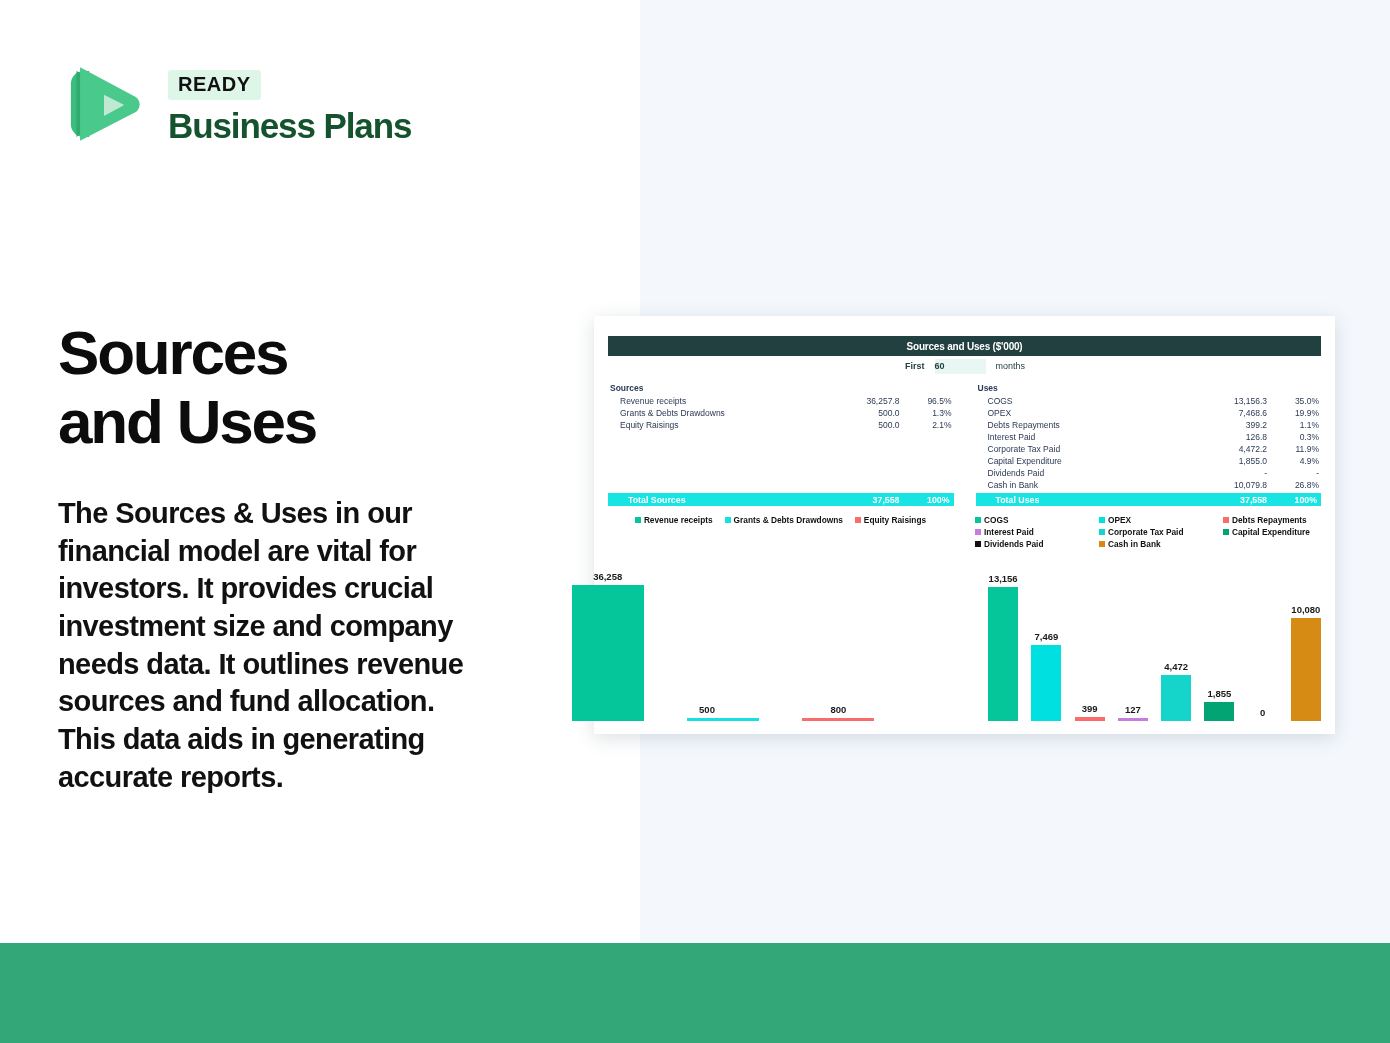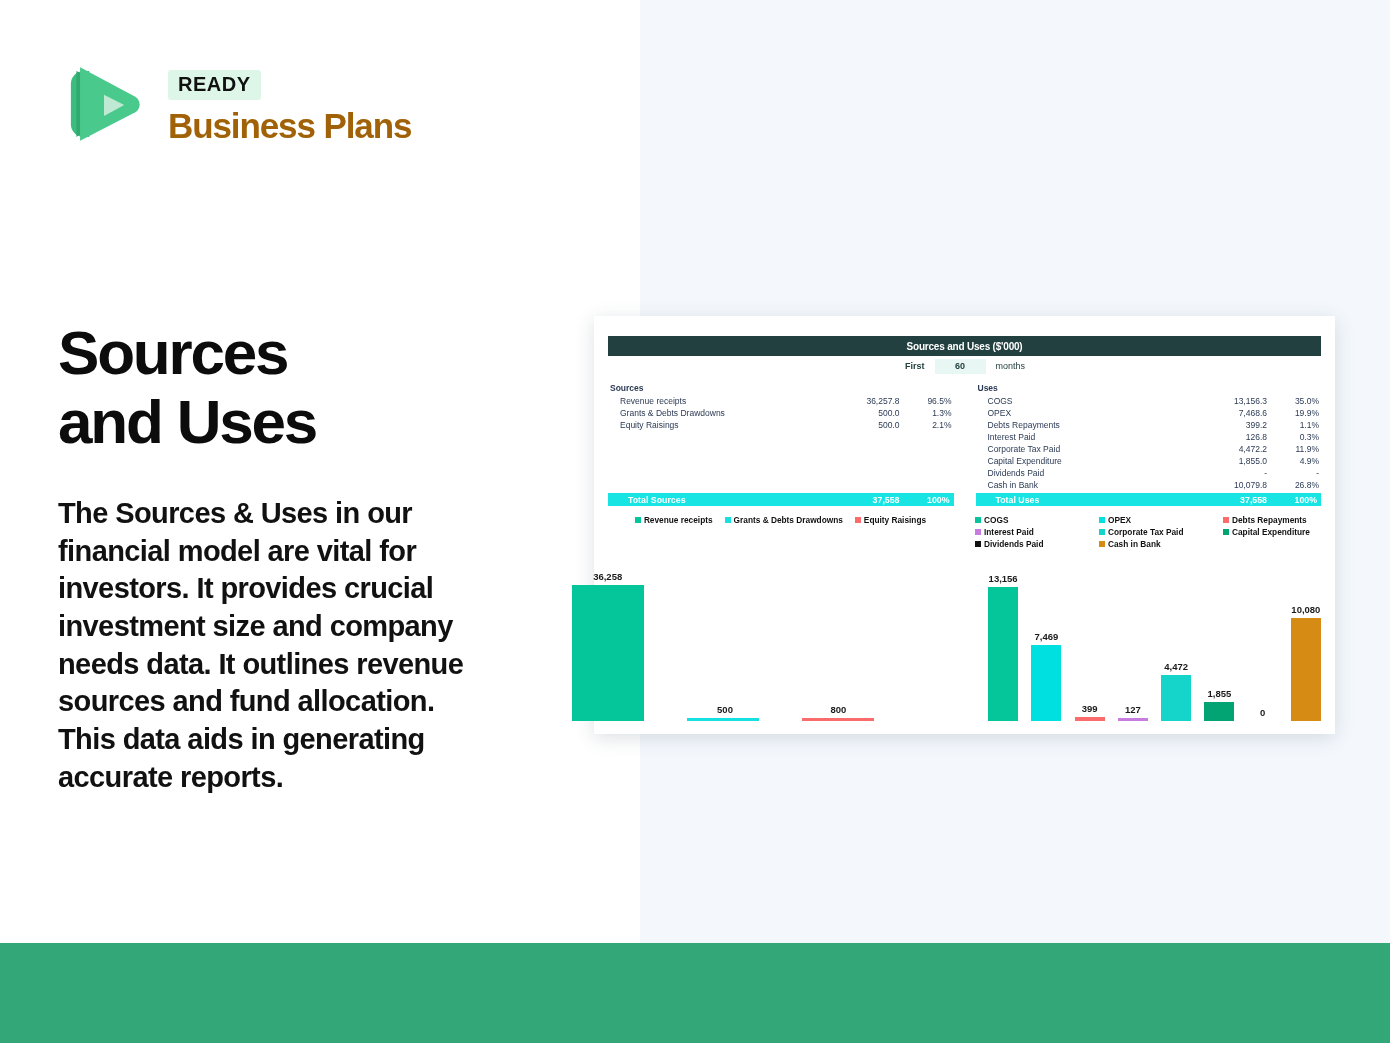--- a/index.html
+++ b/index.html
@@ -52,21 +52,21 @@
     color: #111111;
     font-size: 20px;
     font-weight: bold;
     letter-spacing: 0.5px;
     padding: 3px 10px 4px 10px;
     border-radius: 3px;
   }
   .brand-name {
     font-size: 35px;
     font-weight: bold;
-    color: #a16207;
+    color: #14532d;
     letter-spacing: -1.1px;
     margin-top: 6px;
     white-space: nowrap;
   }
 
   
   .headline {
     position: absolute;
     left: 58px; top: 318px;
     width: 480px;
@@ -121,21 +121,21 @@
     font-size: 9px;
     font-weight: bold;
     color: #22403f;
   }
   .period-input {
     width: 51px; height: 15px;
     background: #e9f7f4;
     color: #22403f;
     font-size: 9px;
     font-weight: bold;
-    text-align: center;
+    text-align: left;
     line-height: 15px;
     margin: 0 10px;
   }
   .period-unit { font-weight: normal; color: #22403f; }
 
   
   .tables {
     display: flex;
     margin-top: 7px;
   }
@@ -393,21 +393,21 @@
               </div>
             </div>
         </div>
       </div>
 
       <div class="charts">
         <div class="chart chart-left" id="chart-sources">
             <div class="bar" style="left: -36.3333px; width: 72px; height: 136.445px; background: rgb(5, 198, 154);"></div>
             <div class="bar-lbl" style="left: -40.3333px; width: 80px; bottom: 145.445px;">36,258</div>
             <div class="bar" style="left: 79px; width: 72px; height: 3px; background: rgb(23, 224, 224);"></div>
-            <div class="bar-lbl" style="left: 77px; width: 80px; bottom: 12px;">500</div>
+            <div class="bar-lbl" style="left: 59px; width: 80px; bottom: 12px;">500</div>
             <div class="bar" style="left: 194.333px; width: 72px; height: 3.01053px; background: rgb(250, 107, 107);"></div>
             <div class="bar-lbl" style="left: 190.333px; width: 80px; bottom: 12.0105px;">800</div>
           </div>
         <div class="chart chart-right" id="chart-uses">
             <div class="bar" style="left: 12.625px; width: 30px; height: 134.379px; background: rgb(5, 198, 154);"></div>
             <div class="bar-lbl" style="left: -12.375px; width: 80px; bottom: 143.379px;">13,156</div>
             <div class="bar" style="left: 55.875px; width: 30px; height: 76.2905px; background: rgb(0, 224, 224);"></div>
             <div class="bar-lbl" style="left: 30.875px; width: 80px; bottom: 85.2905px;">7,469</div>
             <div class="bar" style="left: 99.125px; width: 30px; height: 4.0755px; background: rgb(250, 107, 107);"></div>
             <div class="bar-lbl" style="left: 74.125px; width: 80px; bottom: 13.0755px;">399</div>

